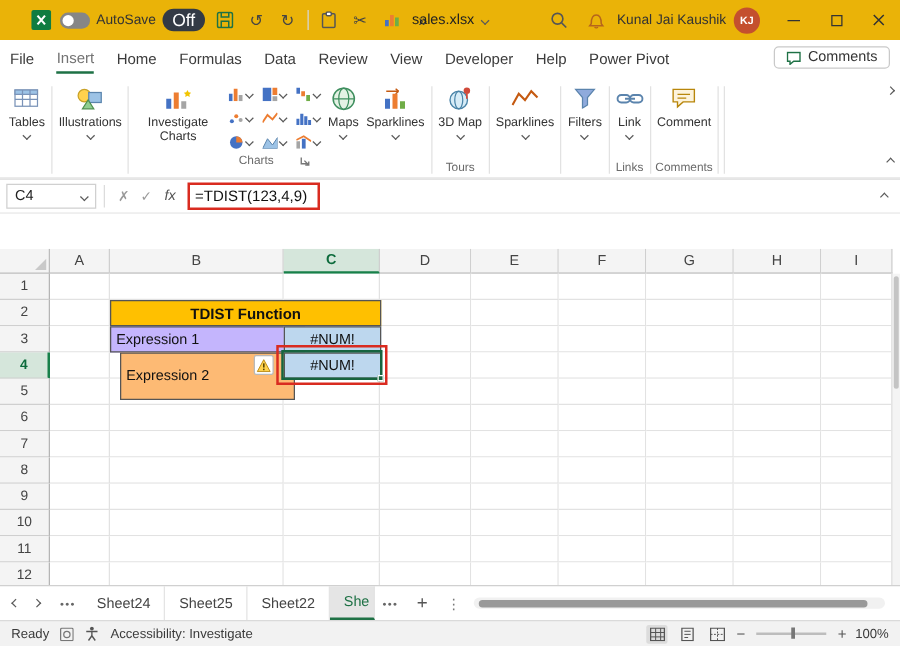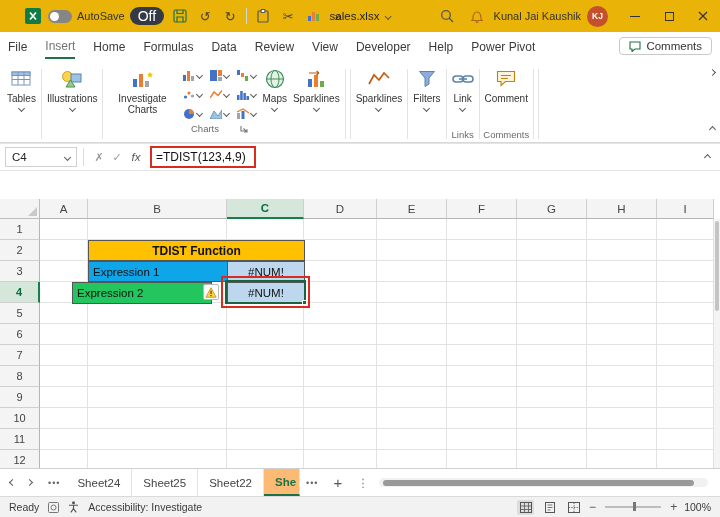--- a/index.html
+++ b/index.html
@@ -67,37 +67,37 @@
 .cornertri{position:absolute;right:2px;bottom:2px;width:0;height:0;border-left:9px solid transparent;border-bottom:9px solid #c9c9c9}
 .colh{height:20px;background:#f4f4f4;border-right:1px solid #cfcfcf;border-bottom:1px solid #b5b5b5;font-size:11.5px;color:#444;display:flex;align-items:center;justify-content:center}
 .colh.sel{background:#d5e6db;color:#0d6b3c;border-bottom:2px solid #17804a;font-weight:bold}
 .grow{display:flex;height:21px}
 .rowh{width:40px;flex:0 0 40px;background:#f4f4f4;border-right:1px solid #b5b5b5;border-bottom:1px solid #cfcfcf;font-size:11px;color:#444;display:flex;align-items:center;justify-content:center}
 .rowh.sel{background:#d5e6db;color:#0d6b3c;border-right:2px solid #17804a;font-weight:bold}
 .cell{background:#fff;border-right:1px solid #e2e2e2;border-bottom:1px solid #e2e2e2}
 .ov{position:absolute;font-size:11.5px;color:#111;display:flex;align-items:center;border:1px solid #555;padding:0 4px}
 .ov.ctr{justify-content:center;padding:0}
 .ov-title{left:88px;top:41px;width:217px;height:21px;background:#FFC000;font-weight:bold;font-size:12px;justify-content:center}
-.ov-b3{left:88px;top:62px;width:156px;height:21px;background:#0ea5e9}
+.ov-b3{left:88px;top:62px;width:156px;height:21px;background:#c4b5fd}
 .ov-c3{left:227px;top:62px;width:78px;height:21px;background:#BDD7EE}
-.ov-b4{left:72px;top:83px;width:140px;height:22px;background:#22c55e}
+.ov-b4{left:96px;top:83px;width:140px;height:38px;background:#fdba74}
 .ov-c4{left:227px;top:83px;width:78px;height:21px;background:#BDD7EE}
 .warnbtn{position:absolute;left:203px;top:85px;width:16px;height:16px;background:#fff;border:1px solid #b9b9b9;display:flex;align-items:center;justify-content:center;border-radius:2px}
 .selbox{position:absolute;left:225px;top:81px;width:81px;height:24px;border:2px solid #17643F;pointer-events:none}
 .fillhandle{position:absolute;right:-3px;bottom:-3px;width:5px;height:5px;background:#17643F;border:1px solid #fff}
 .redrect{position:absolute;left:221px;top:77px;width:89px;height:32px;border:2.5px solid #d92b20;pointer-events:none}
 .vscroll{position:absolute;right:0;top:20px;bottom:0;width:7px;background:#f4f4f4;border-left:1px solid #e0e0e0}
 .vthumb{position:absolute;top:2px;left:1px;width:4px;height:90px;background:#c4c4c4;border-radius:2px}
 
 .sheetbar{position:absolute;top:468px;left:0;right:0;height:28px;background:#fff;border-top:1px solid #d0d0d0;display:flex;align-items:stretch;font-size:11.5px;color:#555}
 .snav{display:flex;align-items:center;gap:12px;padding:0 10px}
 .sdots{display:flex;align-items:center;font-size:9px;color:#666;padding:0 6px;letter-spacing:1px}
 #sheettabs{display:flex;align-items:stretch}
 .stab{display:flex;align-items:center;padding:0 11px;border-right:1px solid #e4e4e4;color:#444;white-space:nowrap}
-.stab.active{color:#1E7145;font-weight:bold;border-bottom:2px solid #1E7145;background:#fdba74;max-width:36px;overflow:hidden}
+.stab.active{color:#1E7145;font-weight:normal;border-bottom:2px solid #1E7145;background:#e5e5e5;max-width:36px;overflow:hidden}
 .saddbtn{display:flex;align-items:center;padding:0 9px;font-size:15px;color:#555}
 .skebab{display:flex;align-items:center;padding:0 6px;color:#777}
 .hscroll{flex:1;display:flex;align-items:center;padding:0 12px 0 4px}
 .htrack{flex:1;height:9px;background:#f1f1f1;border-radius:5px;position:relative}
 .hthumb{position:absolute;left:4px;right:14px;top:1.5px;height:6px;background:#999;border-radius:3px}
 
 .statusbar{position:absolute;top:496px;left:0;right:0;height:21px;background:#f2f2f2;border-top:1px solid #dadada;display:flex;align-items:center;font-size:10.5px;color:#3a3a3a;padding:0 9px}
 .sb-left{display:flex;align-items:center;gap:9px}
 .sb-right{margin-left:auto;display:flex;align-items:center;gap:7px}
 .viewic{width:17px;height:15px;display:flex;align-items:center;justify-content:center;border-radius:2px}
@@ -353,20 +353,35 @@
               <rect x="14" y="11" width="4" height="6" fill="#70ad47"></rect>
               <path d="M3 3h10M13 3l-2.5-2M13 3l-2.5 2" fill="none" stroke="#c55a11" stroke-width="1.2"></path>
             </svg>
           </span>
       <span class="rlabel">Sparklines</span>
       <span class="chev"></span>
     </div>
   </div>
   <div class="rsep"></div>
 
+  <div class="rgroupc">
+    <div class="rbtn">
+      <span class="ricon">
+            <svg width="20" height="19" viewBox="0 0 20 19">
+              <circle cx="9" cy="11" r="7" fill="#d7ecf7" stroke="#4a84a8" stroke-width="1.1"></circle>
+              <ellipse cx="9" cy="11" rx="3.2" ry="7" fill="none" stroke="#4a84a8"></ellipse>
+              <circle cx="15.5" cy="3.5" r="2.6" fill="#d04a3a"></circle>
+              <path d="M15.5 6v4" stroke="#d04a3a" stroke-width="1.4"></path>
+            </svg>
+          </span>
+      <span class="rlabel">3D Map</span>
+      <span class="chev"></span>
+    </div>
+    <span class="glabel">Tours</span>
+  </div>
   <div class="rsep"></div>
 
   <div class="rgroupc">
     <div class="rbtn">
       <span class="ricon">
             <svg width="22" height="16" viewBox="0 0 22 16">
               <polyline points="1,13 6,4 11,9 16,2 21,7" fill="none" stroke="#c55a11" stroke-width="1.7"></polyline>
             </svg>
           </span>
       <span class="rlabel">Sparklines</span>

